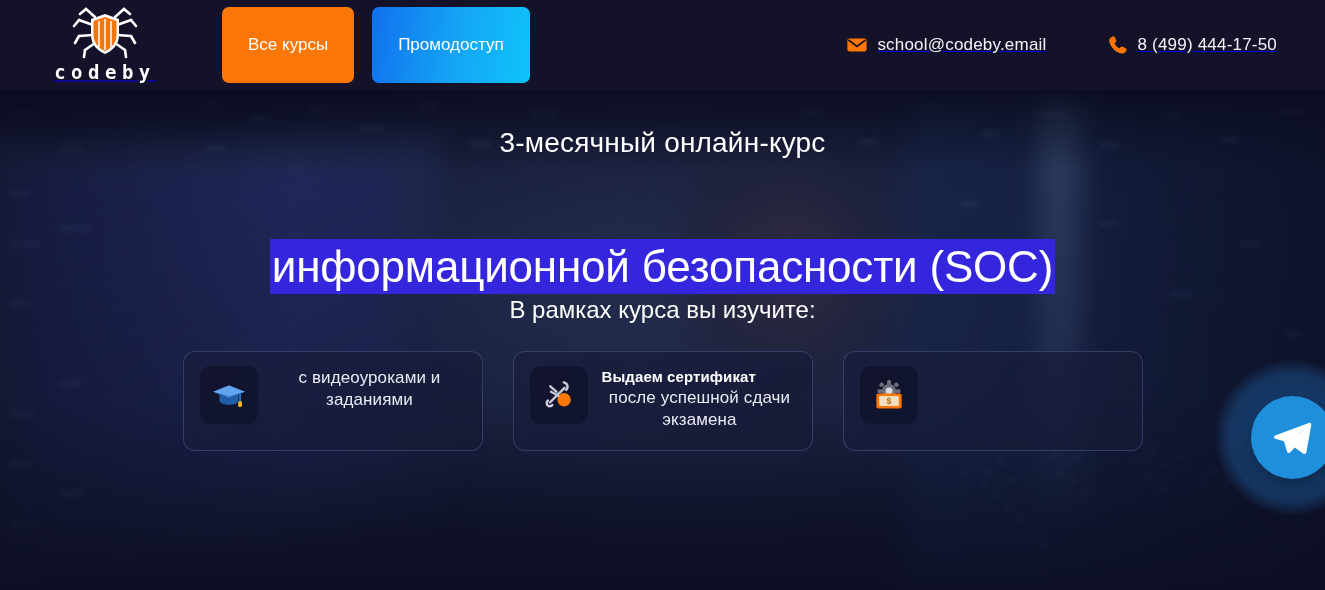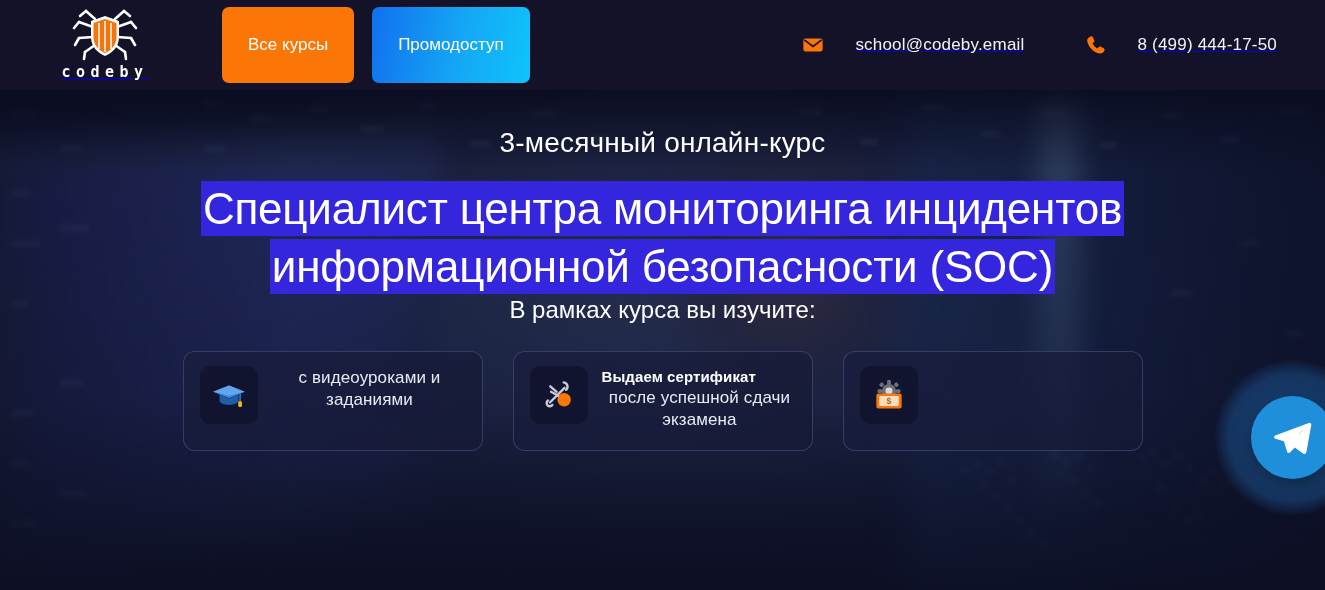--- a/index.html
+++ b/index.html
@@ -20,41 +20,41 @@
     display:flex; align-items:center;
     padding:0 0 0 0;
   }
   .logo-wrap {
     width:200px; display:flex; flex-direction:column;
     align-items:center; justify-content:center;
     padding-left:10px;
   }
   .logo-mark { width:66px; height:52px; display:block; }
   .logo-text {
-    margin-top:2px; font-size:15px; letter-spacing:5.5px;
+    margin-top:2px; font-size:19px; letter-spacing:5.5px;
     font-weight:700; color:#fff;
     font-family:"DejaVu Sans Mono","Liberation Mono",monospace;
     transform:scaleY(1.05);
   }
   .nav-btns { display:flex; align-items:center; gap:18px; margin-left:22px; }
   .btn {
     border:none; cursor:pointer; color:#fff;
     font-size:17px; font-family:inherit;
     height:76px; border-radius:7px;
     display:flex; align-items:center; justify-content:center;
     padding:0 26px; white-space:nowrap;
   }
   .btn-orange { background:#f97607; }
   .btn-blue { background:linear-gradient(100deg,#1170ee 0%,#15a6f5 55%,#0fc3fb 100%); }
 
   .contacts {
     margin-left:auto; display:flex; align-items:center;
     gap:60px; padding-right:48px;
   }
-  .contact { display:flex; align-items:center; gap:31px; }
+  .contact { display:flex; align-items:center; gap:9px; }
   .contact-text { font-size:17px; color:#f2f3f8; letter-spacing:.2px; white-space:nowrap; }
   .ci { width:22px; height:22px; display:block; flex:none; }
 
   
   .hero {
     position:relative;
     height:500px; width:100%;
     overflow:hidden;
     background:#404040;
   }
@@ -338,21 +338,21 @@
           <circle cx="108" cy="134" r="2.2"></circle>
       </g>
     </svg>
 
     <div class="bg-vignette"></div>
 
     <div class="hero-content">
       <div class="eyebrow">3-месячный онлайн-курс</div>
 
       <h1 class="h1">
-        <span class="sel">Специалист центра мониторинга инцидентов</span><br>
+        <br>
         <span class="sel">информационной безопасности (SOC)</span>
       </h1>
 
       <div class="subtitle">В рамках курса вы изучите:</div>
 
       <div class="cards">
 
         <div class="card">
           <div class="card-ico">
             <svg viewBox="0 0 48 48">

